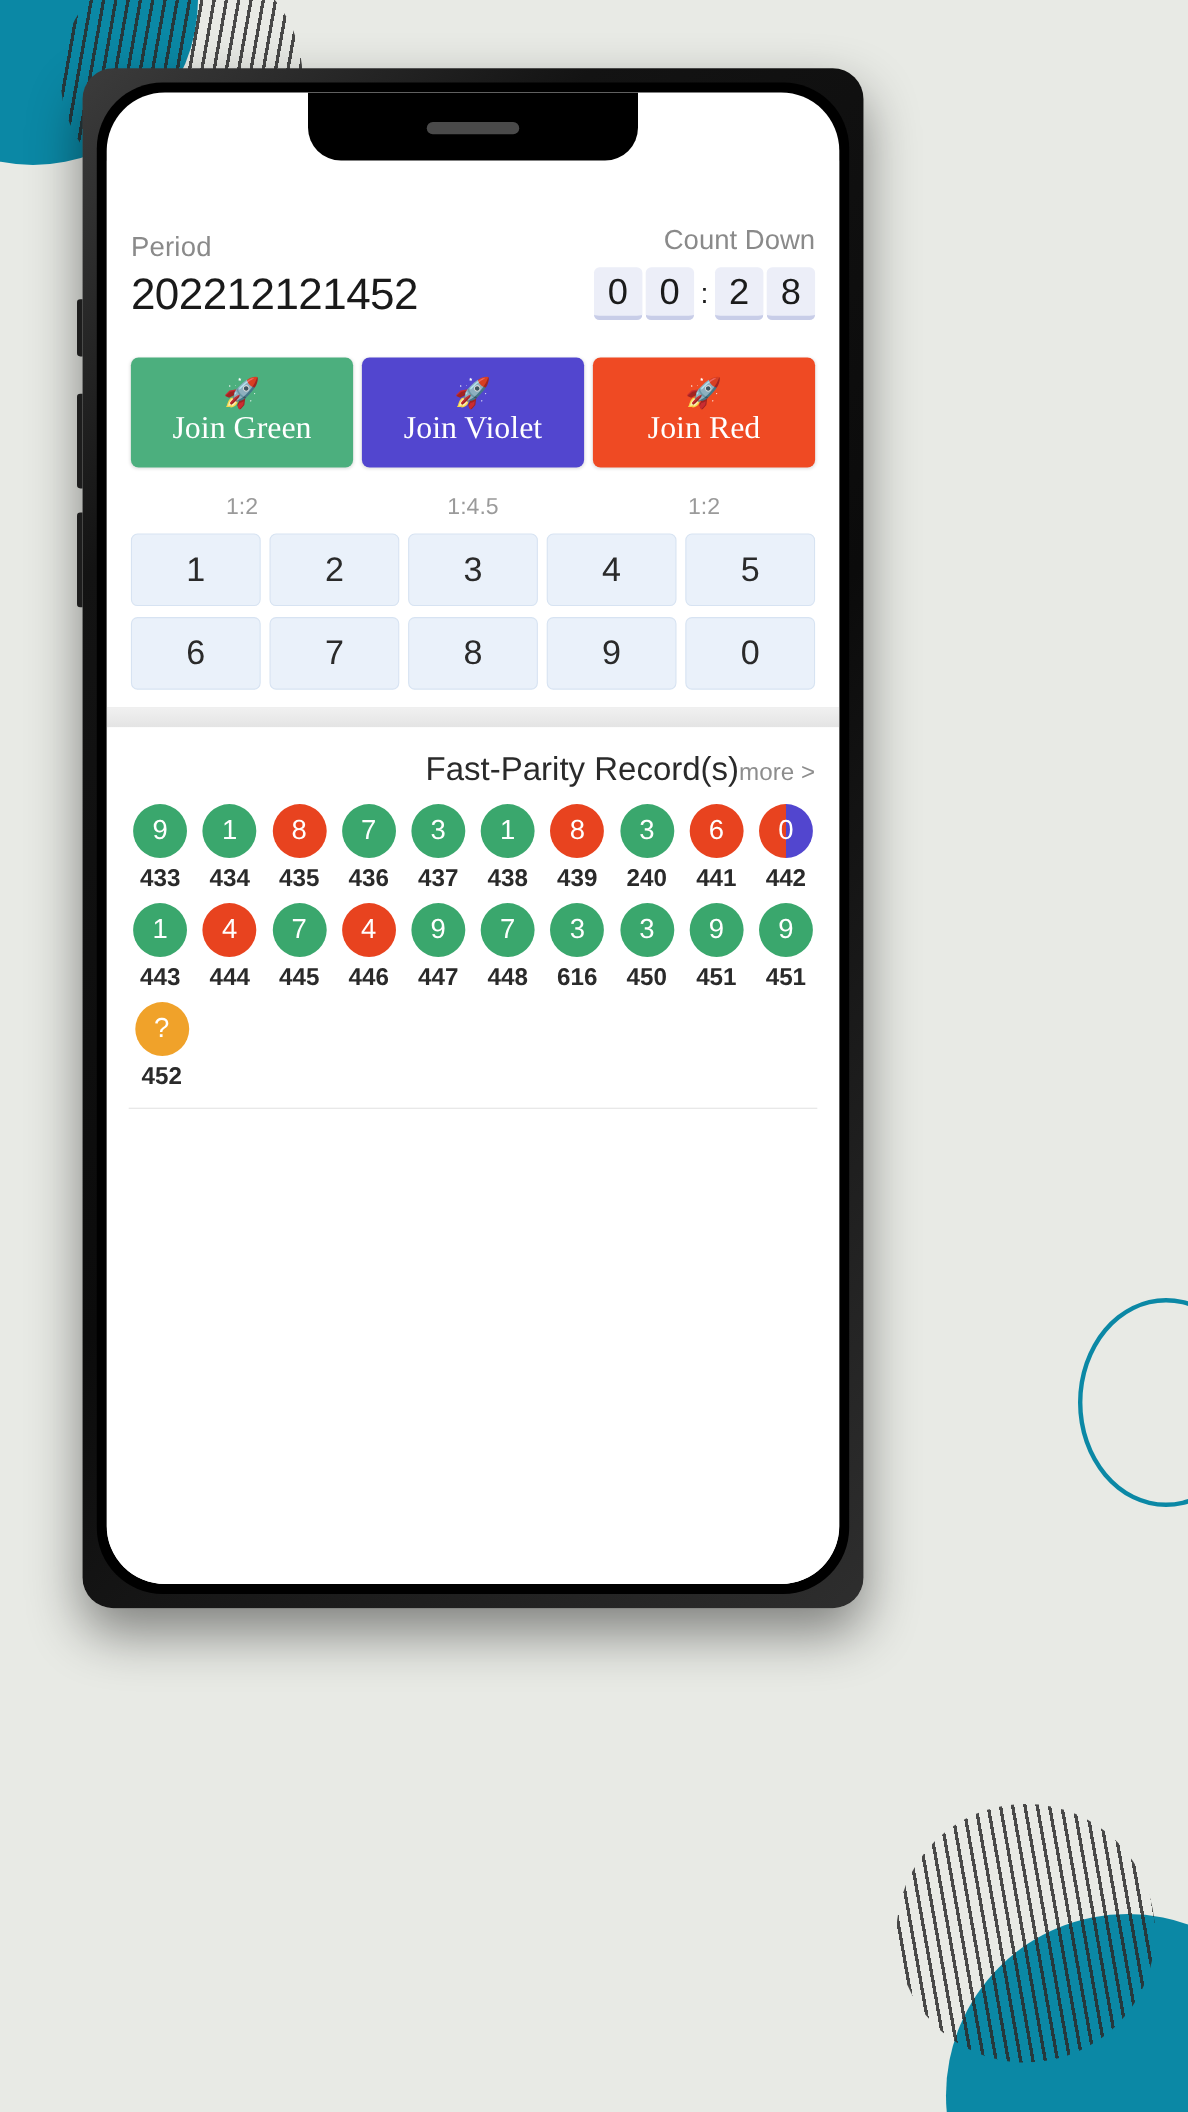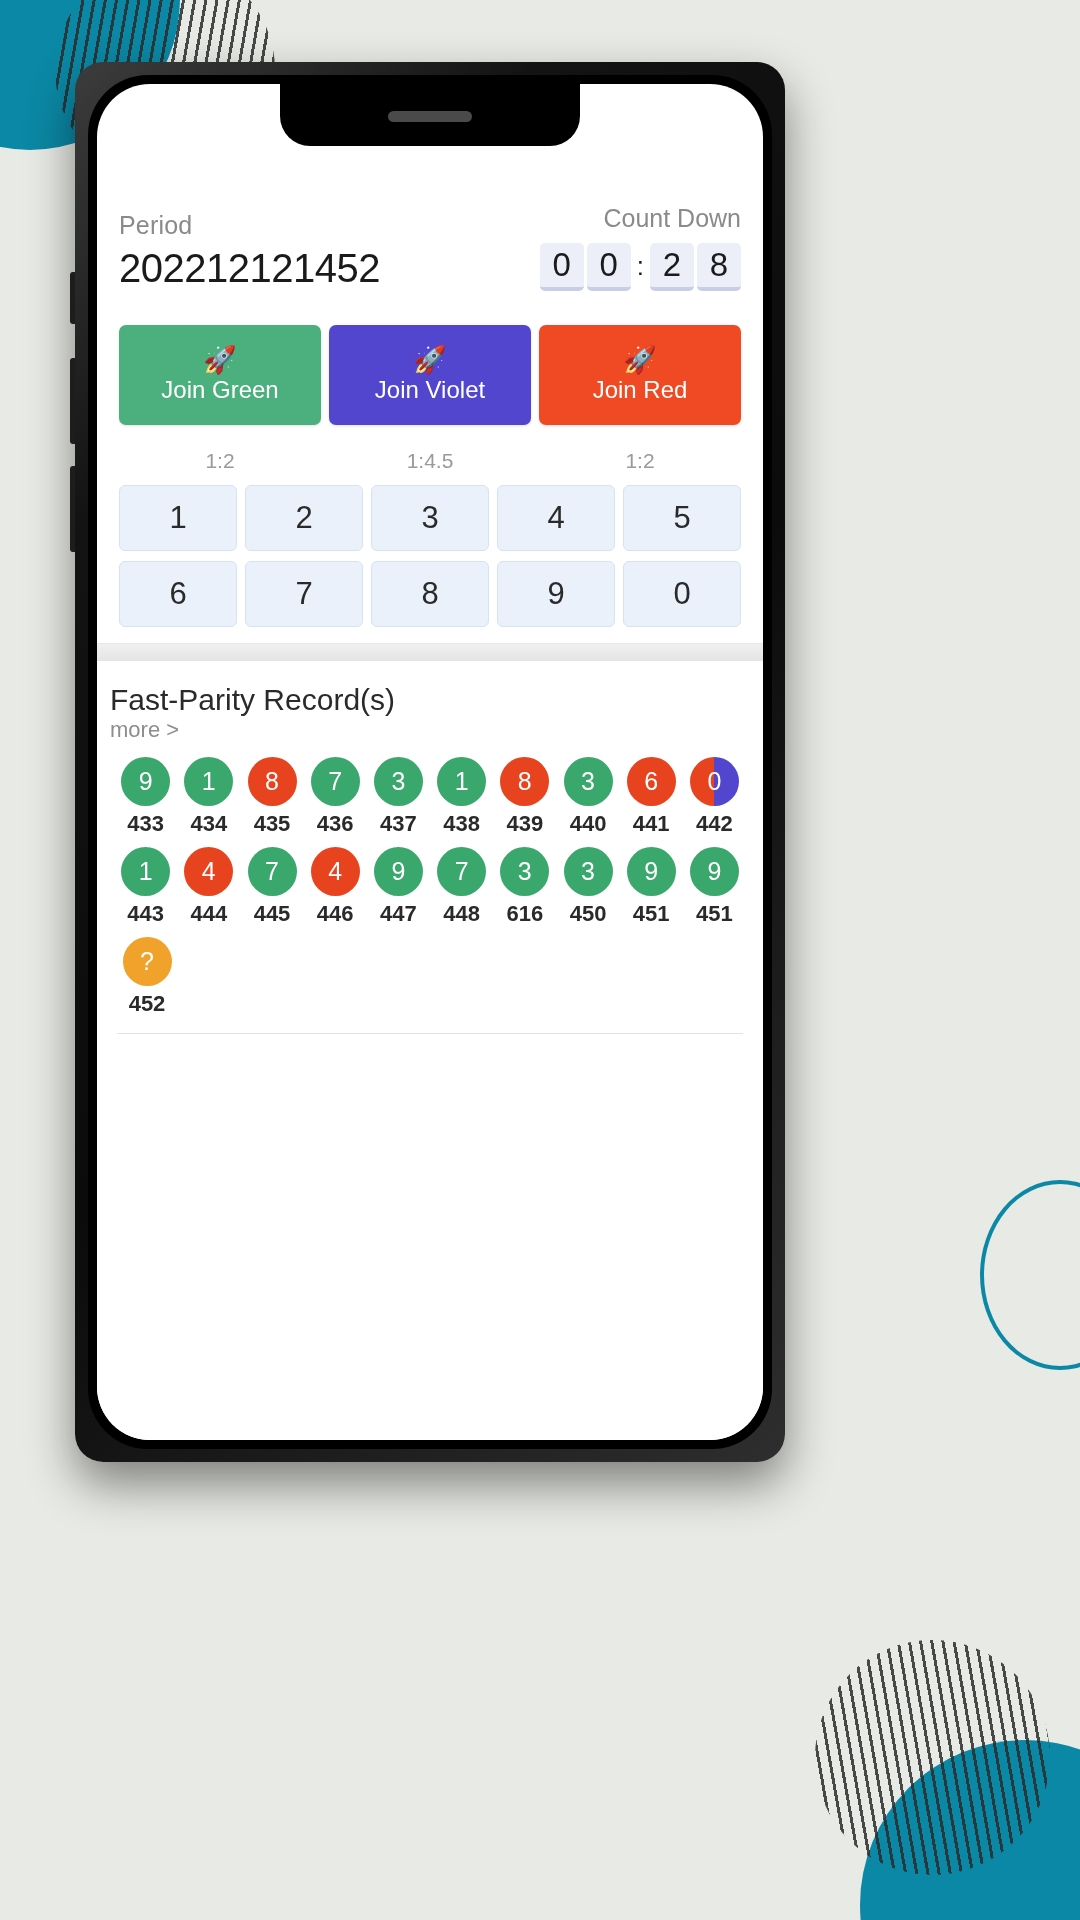--- a/index.html
+++ b/index.html
@@ -142,22 +142,22 @@
     width: 100%; height: 100px;
     border-radius: 7px;
     display: flex; flex-direction: column;
     align-items: center; justify-content: center;
     gap: 2px;
     cursor: pointer;
     box-shadow: 0 1px 3px rgba(0,0,0,.12);
   }
   .join-btn .rocket { font-size: 27px; line-height: 1; }
   .join-btn .jlabel {
-    font-family: Liberation Sans, sans-serif;
-    font-size: 24px; color: #fff; text-align: center;
+    font-family: Liberation Serif, serif;
+    font-size: 29px; color: #fff; text-align: center;
   }
   .join-ratio {
     font-size: 21px; color: #9a9a9a; margin-top: 24px;
   }
 
   
   .num-wrap { padding: 12px 22px 0 22px; }
   .num-row { display: flex; gap: 8px; margin-bottom: 10px; }
   .num-btn {
     flex: 1; height: 66px;
@@ -184,22 +184,21 @@
   .record-tab {
     text-align: center;
     padding: 24px 0 18px 0;
     font-size: 30px; font-weight: bold; color: #1a1a1a;
     border-bottom: 4px solid #3d7ccc;
     cursor: pointer;
   }
 
   .rec-head {
     display: flex; align-items: baseline; justify-content: flex-end;
-    padding: 22px 22px 0 13px;
-    flex-direction: column;
+    padding: 22px 22px 0 32px;
   }
   .rec-title { font-size: 30px; color: #2a2a2a; }
   .rec-more { font-size: 22px; color: #8d8d8d; cursor: pointer; }
 
   .rec-grid { padding: 14px 20px 0 20px; }
   .rec-row {
     display: flex; gap: 6px; margin-bottom: 10px;
   }
   .rec-cell {
     width: 60px;
@@ -344,21 +343,21 @@
               <div class="rec-cell">
                 <div class="ball green">1</div>
                 <div class="ball-period">438</div>
               </div>
               <div class="rec-cell">
                 <div class="ball red">8</div>
                 <div class="ball-period">439</div>
               </div>
               <div class="rec-cell">
                 <div class="ball green">3</div>
-                <div class="ball-period">440</div>
+                <div class="ball-period">240</div>
               </div>
               <div class="rec-cell">
                 <div class="ball red">6</div>
                 <div class="ball-period">441</div>
               </div>
               <div class="rec-cell">
                 <div class="ball red-violet">0</div>
                 <div class="ball-period">442</div>
               </div>
             </div>

